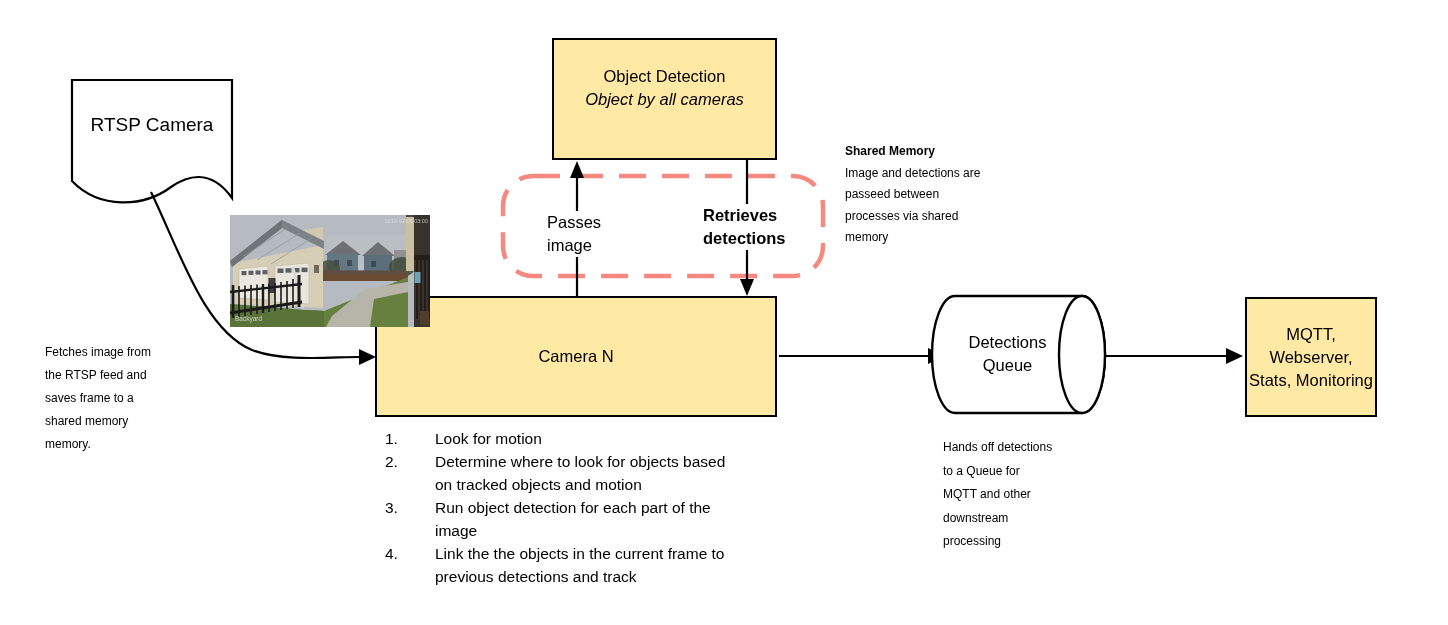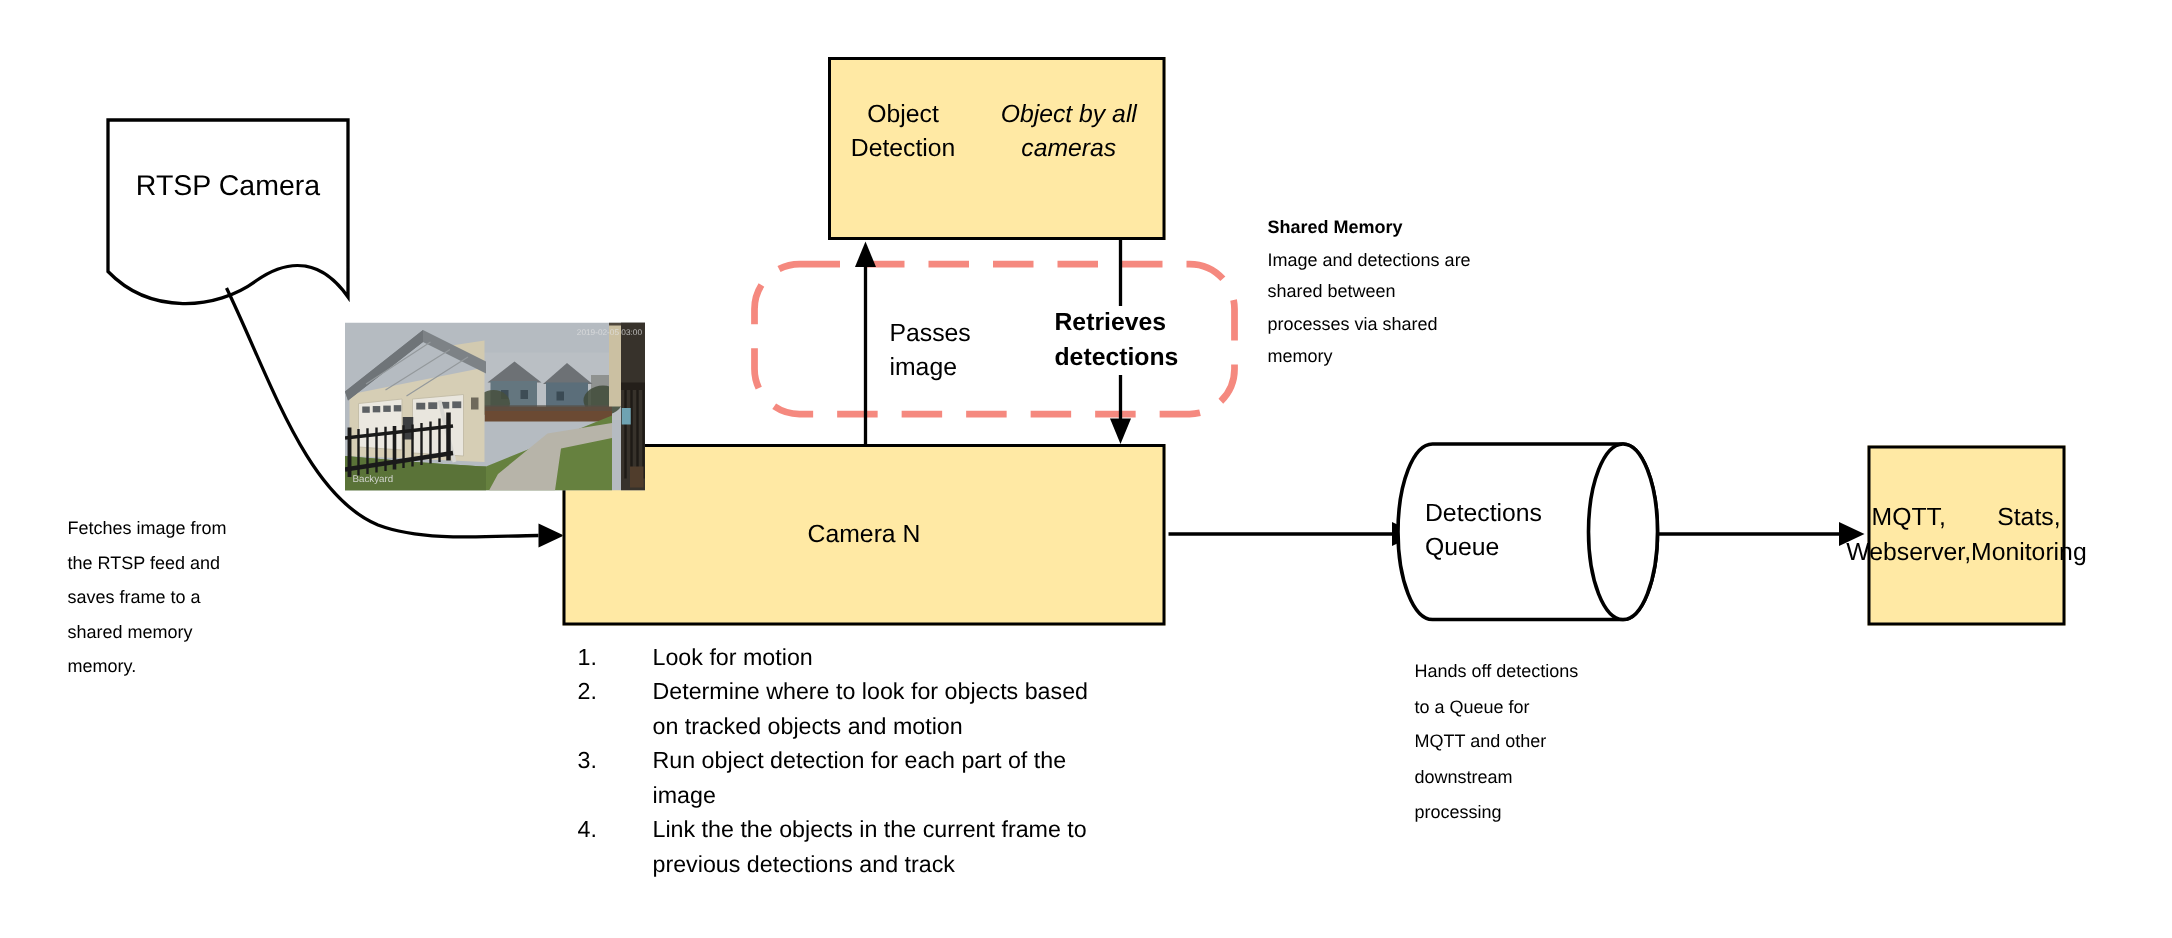--- a/index.html
+++ b/index.html
@@ -11,21 +11,21 @@
     height: 625px;
     background: #ffffff;
     overflow: hidden;
   }
   #wires { position: absolute; left: 0; top: 0; z-index: 1; }
   .node {
     position: absolute;
     background: #FFE9A4;
     border: 2px solid #000;
     display: flex;
-    flex-direction: row;
+    flex-direction: column;
     align-items: center;
     justify-content: center;
     text-align: center;
     font-size: 16.5px;
     line-height: 23px;
     z-index: 2;
   }
   .note {
     position: absolute;
     font-size: 12px;
@@ -40,25 +40,25 @@
     line-height: 23px;
     z-index: 4;
     padding: 0 3px;
   }
   .bold { font-weight: bold; }
   .italic { font-style: italic; }
   #object-detection-node { left: 552px; top: 38px; width: 225px; height: 122px; padding-bottom: 22px; }
   #camera-n-node { left: 375px; top: 296px; width: 402px; height: 121px; }
   #outputs-node { left: 1245px; top: 297px; width: 132px; height: 120px; }
   #rtsp-label { position: absolute; left: 77px; top: 114px; width: 150px; text-align: center; font-size: 19px; z-index: 2; }
-  #queue-label { position: absolute; left: 950px; top: 331px; width: 115px; text-align: left; font-size: 16.5px; line-height: 23px; z-index: 2; }
+  #queue-label { position: absolute; left: 950px; top: 331px; width: 115px; text-align: center; font-size: 16.5px; line-height: 23px; z-index: 2; }
   #fetch-note { left: 45px; top: 341px; }
   #shared-memory-note { left: 845px; top: 141px; line-height: 21.6px; }
   #handoff-note { left: 943px; top: 436px; line-height: 23.5px; }
-  #passes-image-label { left: 544px; top: 211px; margin-left: 46px; }
+  #passes-image-label { left: 544px; top: 211px; }
   #retrieves-detections-label { left: 700px; top: 204px; font-weight: bold; }
   #camera-steps-list {
     position: absolute; left: 385px; top: 427px; width: 380px;
     list-style: none; font-size: 15.5px; line-height: 23px; z-index: 2;
   }
   .step { display: flex; }
   .step-num { width: 50px; flex: none; }
   .step-text { width: 300px; }
   #camera-feed { position: absolute; left: 230px; top: 215px; width: 200px; height: 112px; z-index: 3; }
 </style>
@@ -126,21 +126,21 @@
     <div>Fetches image from</div>
     <div>the RTSP feed and</div>
     <div>saves frame to a</div>
     <div>shared memory</div>
     <div>memory.</div>
   </div>
 
   <div class="note" id="shared-memory-note">
     <div class="bold">Shared Memory</div>
     <div>Image and detections are</div>
-    <div>shared between</div>
+    <div>passeed between</div>
     <div>processes via shared</div>
     <div>memory</div>
   </div>
 
   <div class="note" id="handoff-note">
     <div>Hands off detections</div>
     <div>to a Queue for</div>
     <div>MQTT and other</div>
     <div>downstream</div>
     <div>processing</div>

